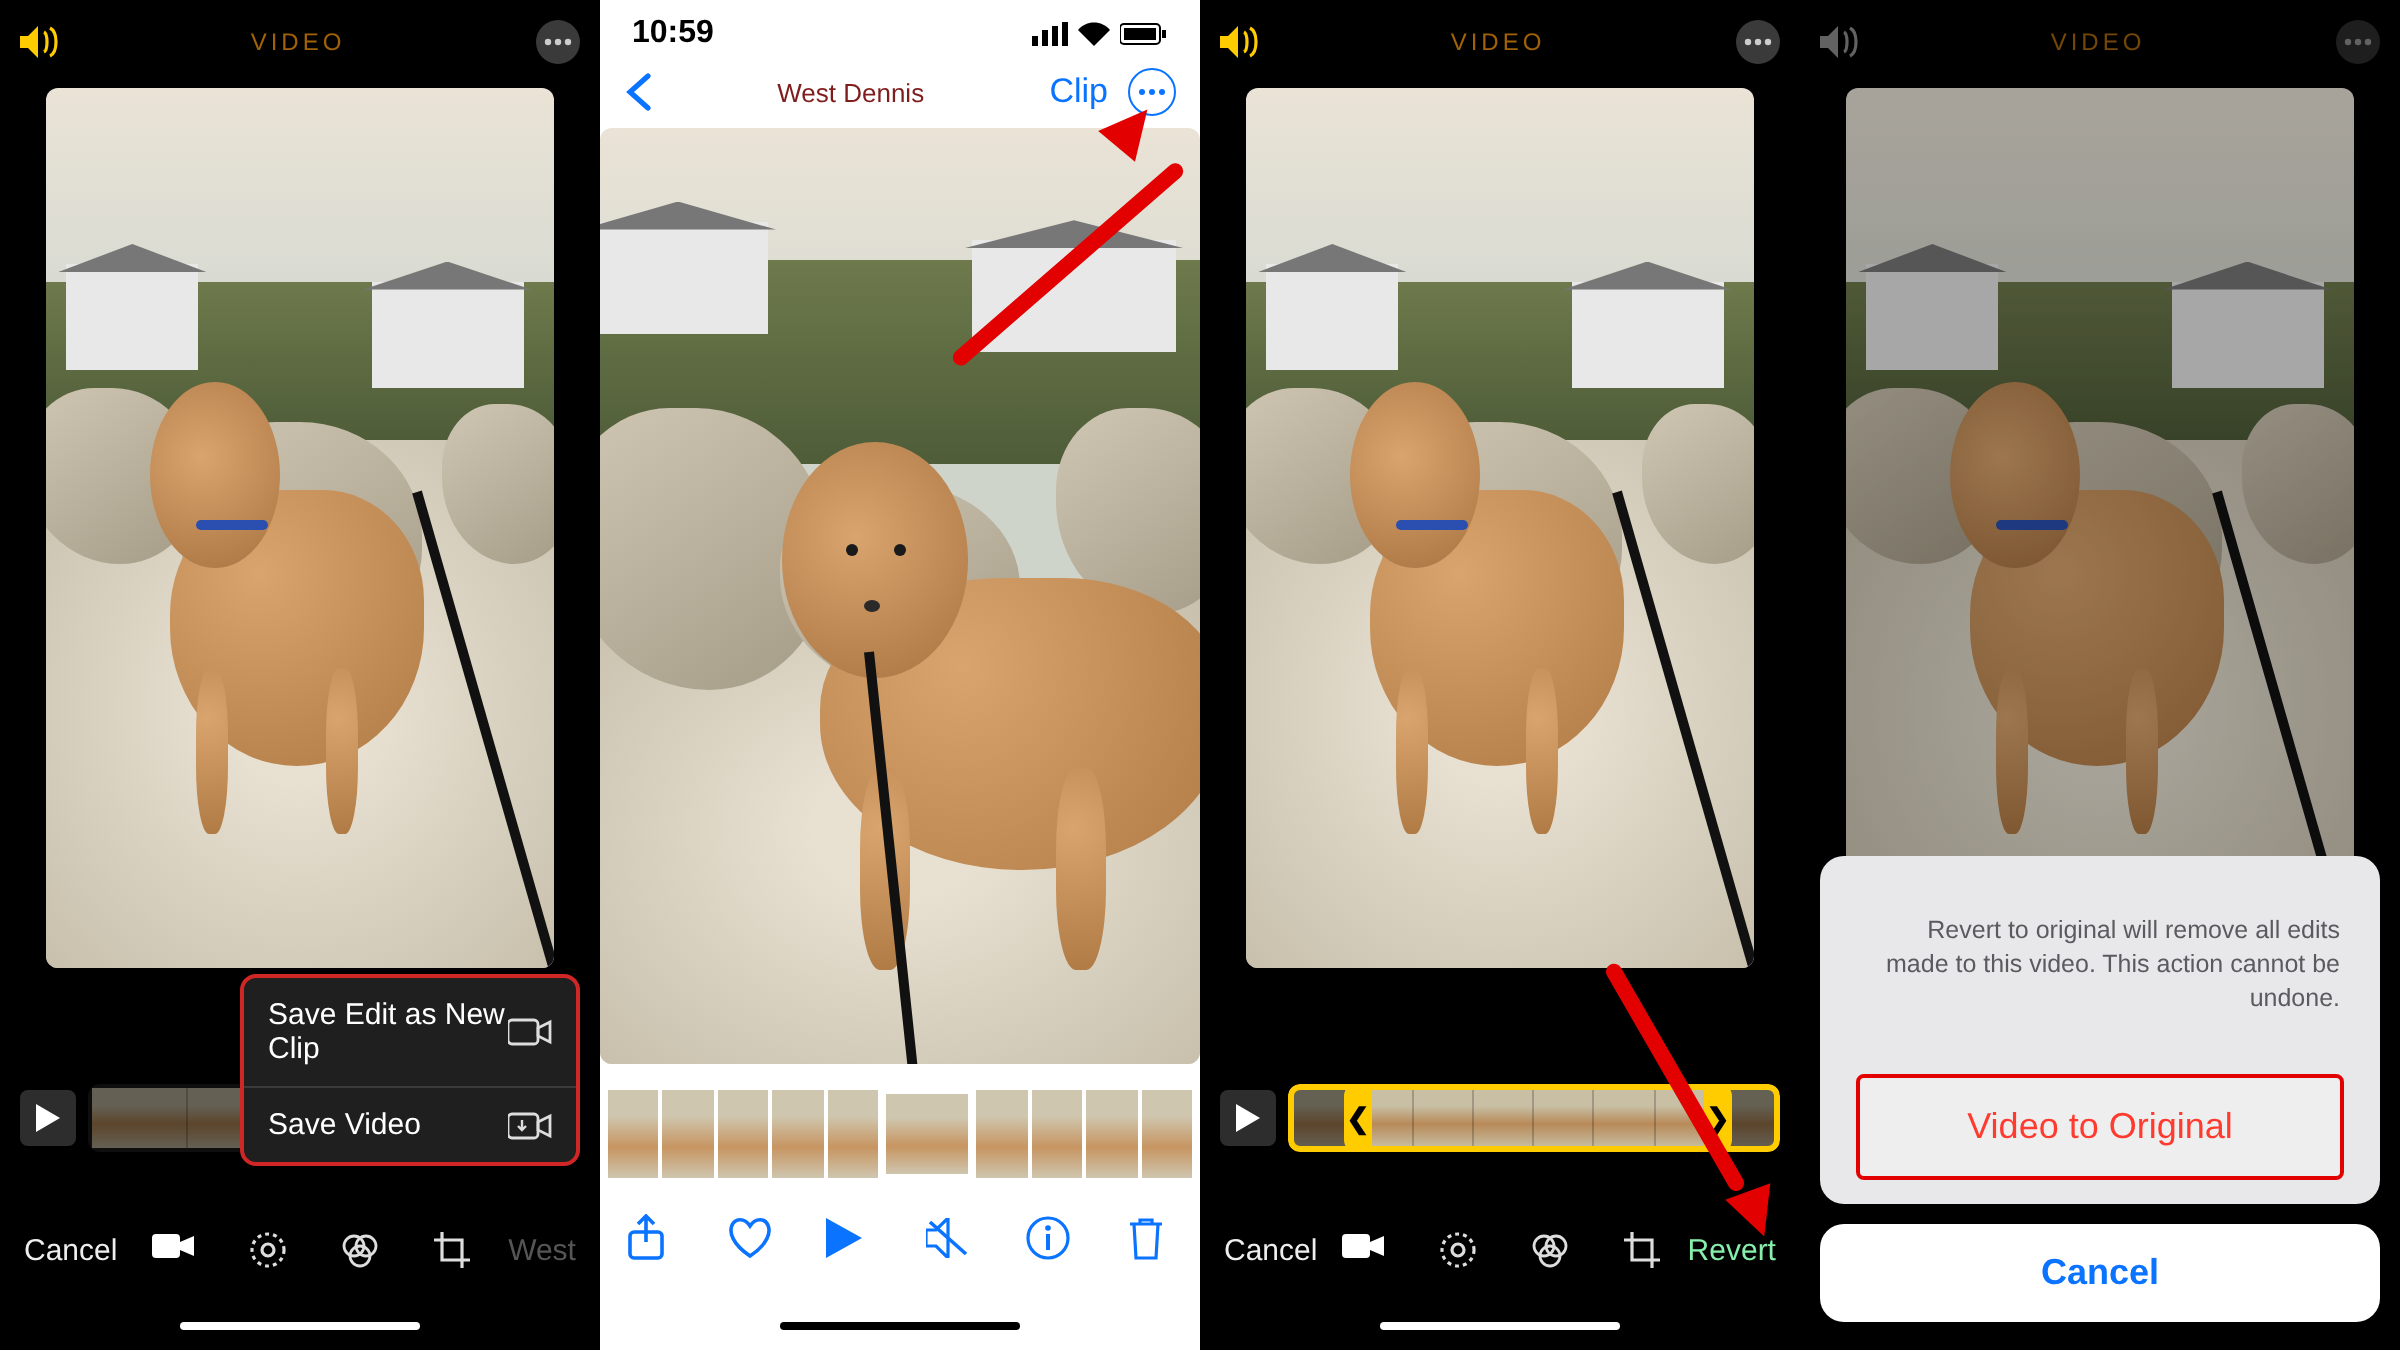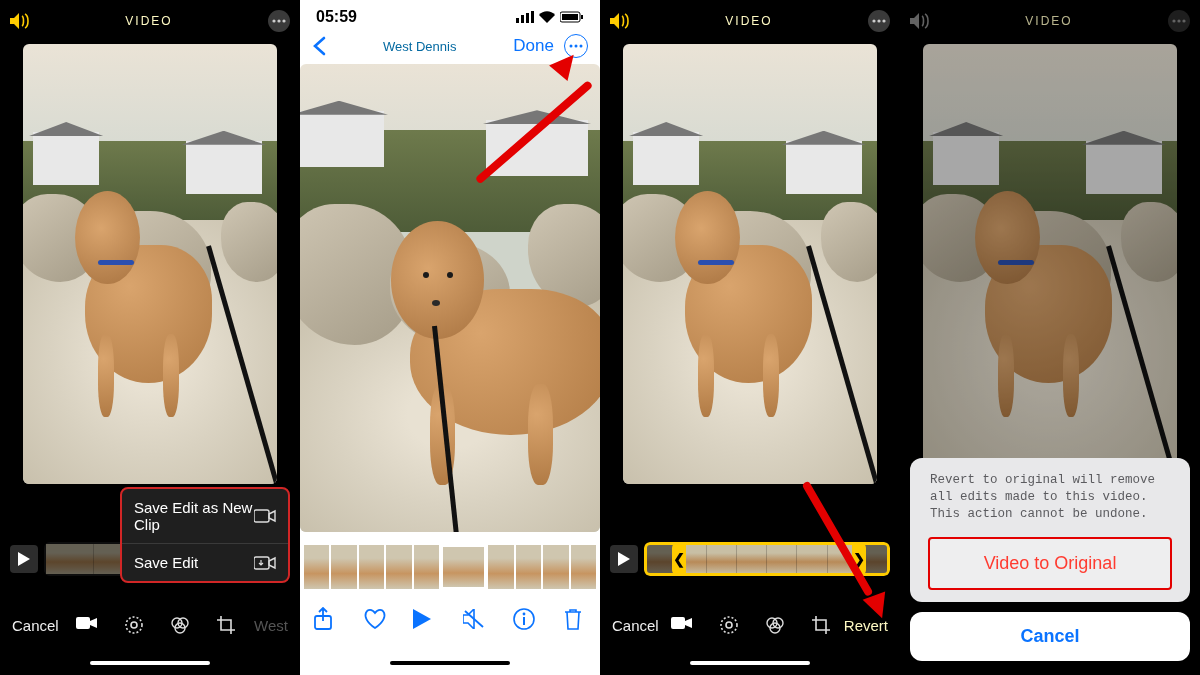--- a/index.html
+++ b/index.html
@@ -24,21 +24,21 @@
   .editor-top {
     display: flex;
     align-items: center;
     justify-content: space-between;
     padding: 10px 10px 6px 10px;
     color: #fff;
   }
   .editor-top .title {
     font-size: 12px;
     letter-spacing: 2px;
-    color: #fef9c3;
+    color: #a16207;
   }
   .icon-circle {
     width: 22px; height: 22px;
     border-radius: 50%;
     background: #3a3a3a;
     display: flex; align-items: center; justify-content: center;
     color: #ccc;
   }
   .speaker {
     color: #ffcc00;
@@ -97,21 +97,21 @@
   }
   
   .toolbar {
     position:absolute; left:0; right:0; bottom:40px;
     display:flex; align-items:center; justify-content:space-between;
     padding:0 12px; color:#fff; font-size:15px;
   }
   .toolbar .icons { display:flex; gap:26px; color:#ddd; }
   .toolbar .cancel { color:#eee; }
   .toolbar .done-dim { color:#555; }
-  .toolbar .revert { color:#fef9c3; font-weight:500; }
+  .toolbar .revert { color:#86efac; font-weight:500; }
   .home-indicator {
     position:absolute; bottom:10px; left:50%; transform:translateX(-50%);
     width:120px; height:4px; background:#fff; border-radius:4px;
   }
   
   .save-menu {
     position:absolute; left:120px; right:10px; bottom:92px;
     background:#1f1f1f; border:2px solid #d12626; border-radius:8px;
     color:#fff; font-size:15px; overflow:hidden;
   }
@@ -123,21 +123,21 @@
   
   .statusbar {
     display:flex; justify-content:space-between; align-items:center;
     padding:8px 16px 2px; font-size:16px; font-weight:600; color:#000;
   }
   .status-icons { display:flex; gap:4px; align-items:center; }
   .nav2 {
     display:flex; justify-content:space-between; align-items:center;
     padding:6px 12px 4px; color:#0a73ff; font-size:17px;
   }
-  .nav2 .title2 { color:#0369a1; font-size:13px; }
+  .nav2 .title2 { color:#7f1d1d; font-size:13px; }
   .nav2 .right { display:flex; gap:10px; align-items:center; }
   .nav2 .more { width:24px; height:24px; border:1.5px solid #0a73ff; border-radius:50%;
                 display:flex; align-items:center; justify-content:center; font-size:14px; }
   .thumb-row {
     position:absolute; left:0; right:0; bottom:86px; height:44px;
     display:flex; gap:2px; padding:0 4px;
   }
   .thumb-row .th { flex:1; background:linear-gradient(#cfc6af 30%,#c79561 65%,#cfc6af 100%); }
   .thumb-row .th.big { flex:1.6; border:2px solid #fff; }
   .actionbar {
@@ -154,21 +154,21 @@
     border-left:12px solid transparent; border-right:12px solid transparent;
     border-bottom:24px solid #e30000;
   }
 
   
   .dim-photo { filter: brightness(.72); }
   .sheet-area { position:absolute; left:10px; right:10px; bottom:14px; }
   .sheet {
     background:#e8e8ea; border-radius:12px; overflow:hidden; margin-bottom:10px;
   }
-  .sheet .msg { padding:14px 20px; color:#5b5b5f; font-size:12.5px; text-align:left; line-height:1.35;font-family:Liberation Mono, monospace; }
+  .sheet .msg { padding:29px 20px; color:#5b5b5f; font-size:12.5px; text-align:right; line-height:1.35; }
   .sheet .opt {
     text-align:center; padding:14px 0; font-size:18px; color:#ff3b30;
     border:2px solid #e30000; margin:0 18px 12px; border-radius:4px; background:rgba(255,255,255,.25);
   }
   .sheet-cancel {
     background:#fff; border-radius:12px; text-align:center; padding:14px 0;
     color:#0a73ff; font-size:18px; font-weight:600;
   }
   svg { display:block; }
 </style>
@@ -237,21 +237,21 @@
     <div class="row">
       <span style="max-width:120px">Save Edit as New Clip</span>
       <span class="cam-icon">
         <svg width="22" height="16" viewBox="0 0 22 16">
             <rect x="0" y="2" width="15" height="12" rx="2" fill="none" stroke="#ddd" stroke-width="1.4"></rect>
             <path d="M15 6l6-3v10l-6-3z" fill="none" stroke="#ddd" stroke-width="1.4"></path>
           </svg>
       </span>
     </div>
     <div class="row">
-      <span>Save Edit</span>
+      <span>Save Video</span>
       <span class="cam-icon">
         <svg width="22" height="16" viewBox="0 0 22 16">
             <rect x="0" y="2" width="15" height="12" rx="2" fill="none" stroke="#ddd" stroke-width="1.4"></rect>
             <path d="M15 6l6-3v10l-6-3z" fill="none" stroke="#ddd" stroke-width="1.4"></path>
             <path d="M7 5v5m-2-2l2 2 2-2" fill="none" stroke="#ddd" stroke-width="1.2"></path>
           </svg>
       </span>
     </div>
   </div>
 
@@ -283,21 +283,21 @@
           </svg>
         </span>
     </div>
     <span class="done-dim">West</span>
   </div>
   <div class="home-indicator"></div>
 </div>
 
 <div class="panel light">
   <div class="statusbar">
-    <span>05:59</span>
+    <span>10:59</span>
     <div class="status-icons">
       <svg width="18" height="12" viewBox="0 0 18 12">
           <rect x="0" y="7" width="3" height="5" fill="#000"></rect>
           <rect x="5" y="4" width="3" height="8" fill="#000"></rect>
           <rect x="10" y="2" width="3" height="10" fill="#000"></rect>
           <rect x="15" y="0" width="3" height="12" fill="#000"></rect>
         </svg>
       <svg width="18" height="12" viewBox="0 0 18 12">
           <path d="M9 12L1 4c4-5 12-5 16 0z" fill="#000"></path>
         </svg>
@@ -309,21 +309,21 @@
     </div>
   </div>
   <div class="nav2">
     <span>
         <svg width="14" height="20" viewBox="0 0 14 20">
           <path d="M12 2L3 10l9 8" fill="none" stroke="#0a73ff" stroke-width="2.6" stroke-linecap="round"></path>
         </svg>
       </span>
     <span class="title2">West Dennis</span>
     <div class="right">
-      <span style="font-weight:400">Done</span>
+      <span style="font-weight:400">Clip</span>
       <span class="more">
         <svg width="14" height="4" viewBox="0 0 14 4">
             <circle cx="2" cy="2" r="1.5" fill="#0a73ff"></circle>
             <circle cx="7" cy="2" r="1.5" fill="#0a73ff"></circle>
             <circle cx="12" cy="2" r="1.5" fill="#0a73ff"></circle>
           </svg>
       </span>
     </div>
   </div>
 

